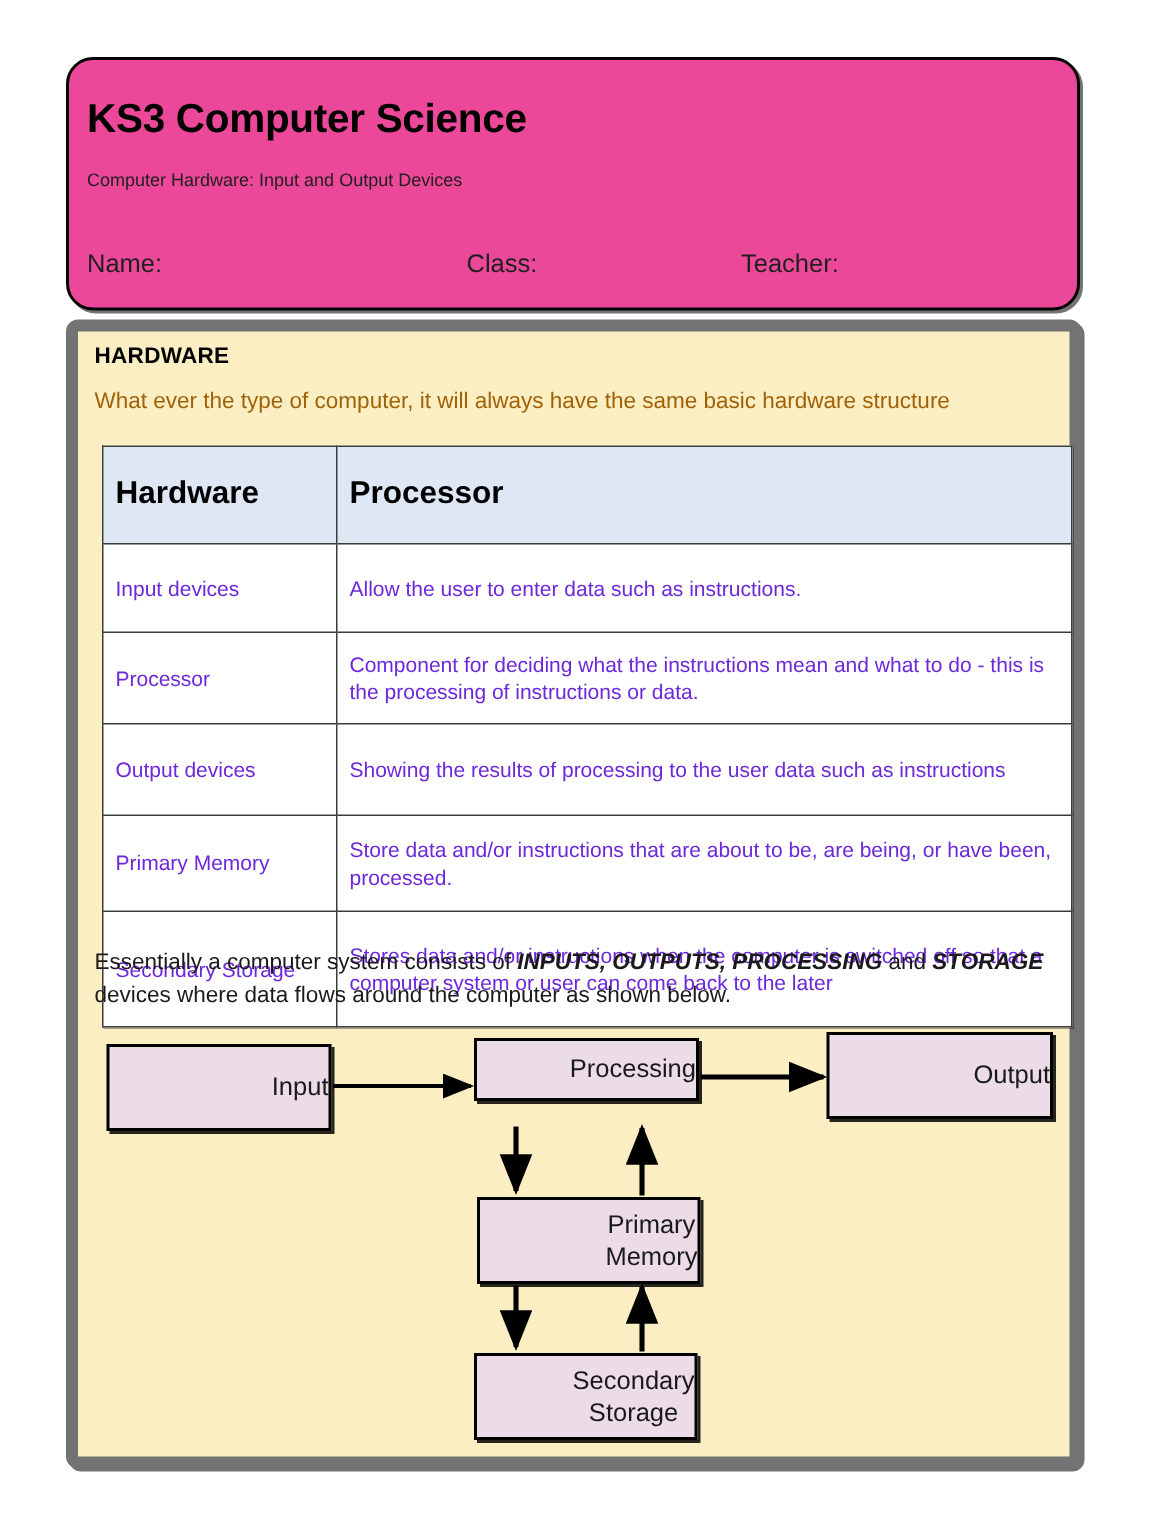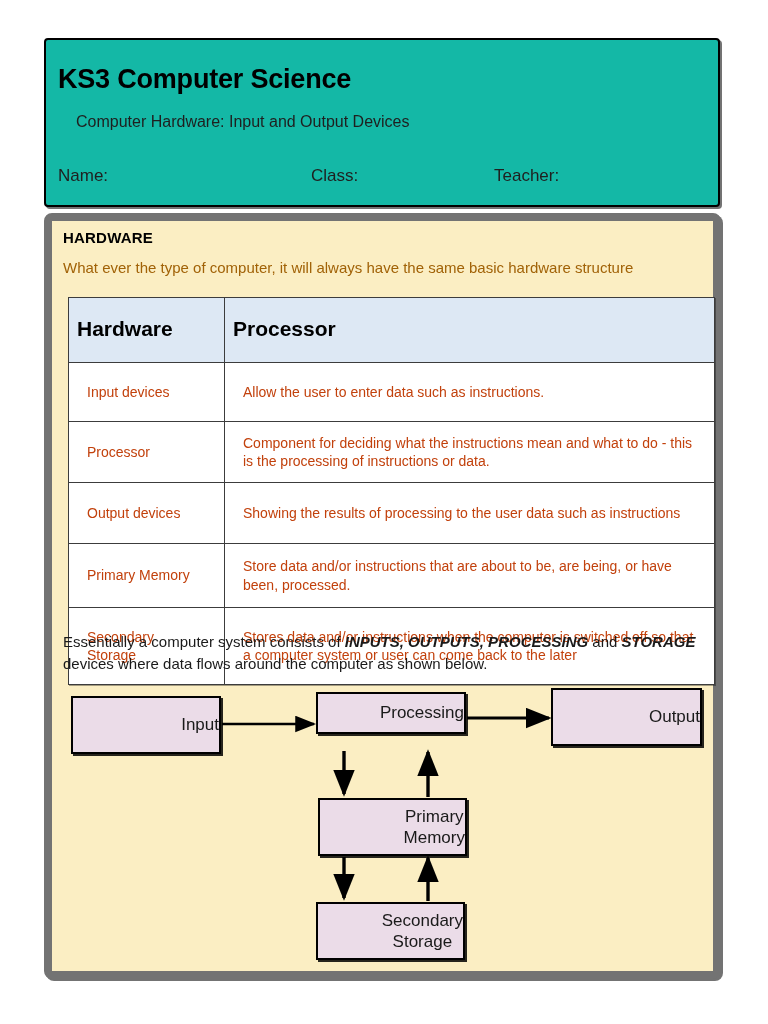--- a/index.html
+++ b/index.html
@@ -24,41 +24,41 @@
     background: #ffffff;
   }
 
   
   .header-panel {
     position: absolute;
     left: 44px;
     top: 38px;
     width: 676px;
     height: 169px;
-    background: #14b8a6;
+    background: #ec4899;
     border: 2px solid #000000;
-    border-radius: 4px;
+    border-radius: 18px;
     box-sizing: border-box;
     box-shadow: 2px 2px 0 rgba(0,0,0,0.55);
   }
   .title-main {
     position: absolute;
     left: 12px;
     top: 24px;
     font-size: 27px;
     font-weight: bold;
     letter-spacing: -0.2px;
     color: #000000;
     white-space: nowrap;
   }
   .title-sub {
     position: absolute;
-    left: 30px;
+    left: 12px;
     top: 73px;
-    font-size: 16px;
+    font-size: 12px;
     font-weight: normal;
     color: #1f1f1f;
     white-space: nowrap;
   }
   .field-row {
     position: absolute;
     left: 12px;
     top: 126px;
     width: 640px;
     height: 24px;
@@ -110,25 +110,25 @@
     left: 16px;
     top: 76px;
     width: 647px;
     border-collapse: collapse;
     background: #ffffff;
     table-layout: fixed;
     box-shadow: 1px 1px 0 rgba(0,0,0,0.35);
   }
   .hw-table th, .hw-table td {
     border: 1px solid #3c3c3c;
-    padding: 6px 18px;
+    padding: 6px 8px;
     vertical-align: middle;
     font-size: 14px;
     line-height: 1.32;
-    color: #c2410c;
+    color: #6d28d9;
     text-align: left;
   }
   .hw-table th {
     background: #dde8f4;
     font-size: 21px;
     font-weight: bold;
     padding: 8px 8px 10px 8px;
     height: 46px;
     color: #000000;
   }

